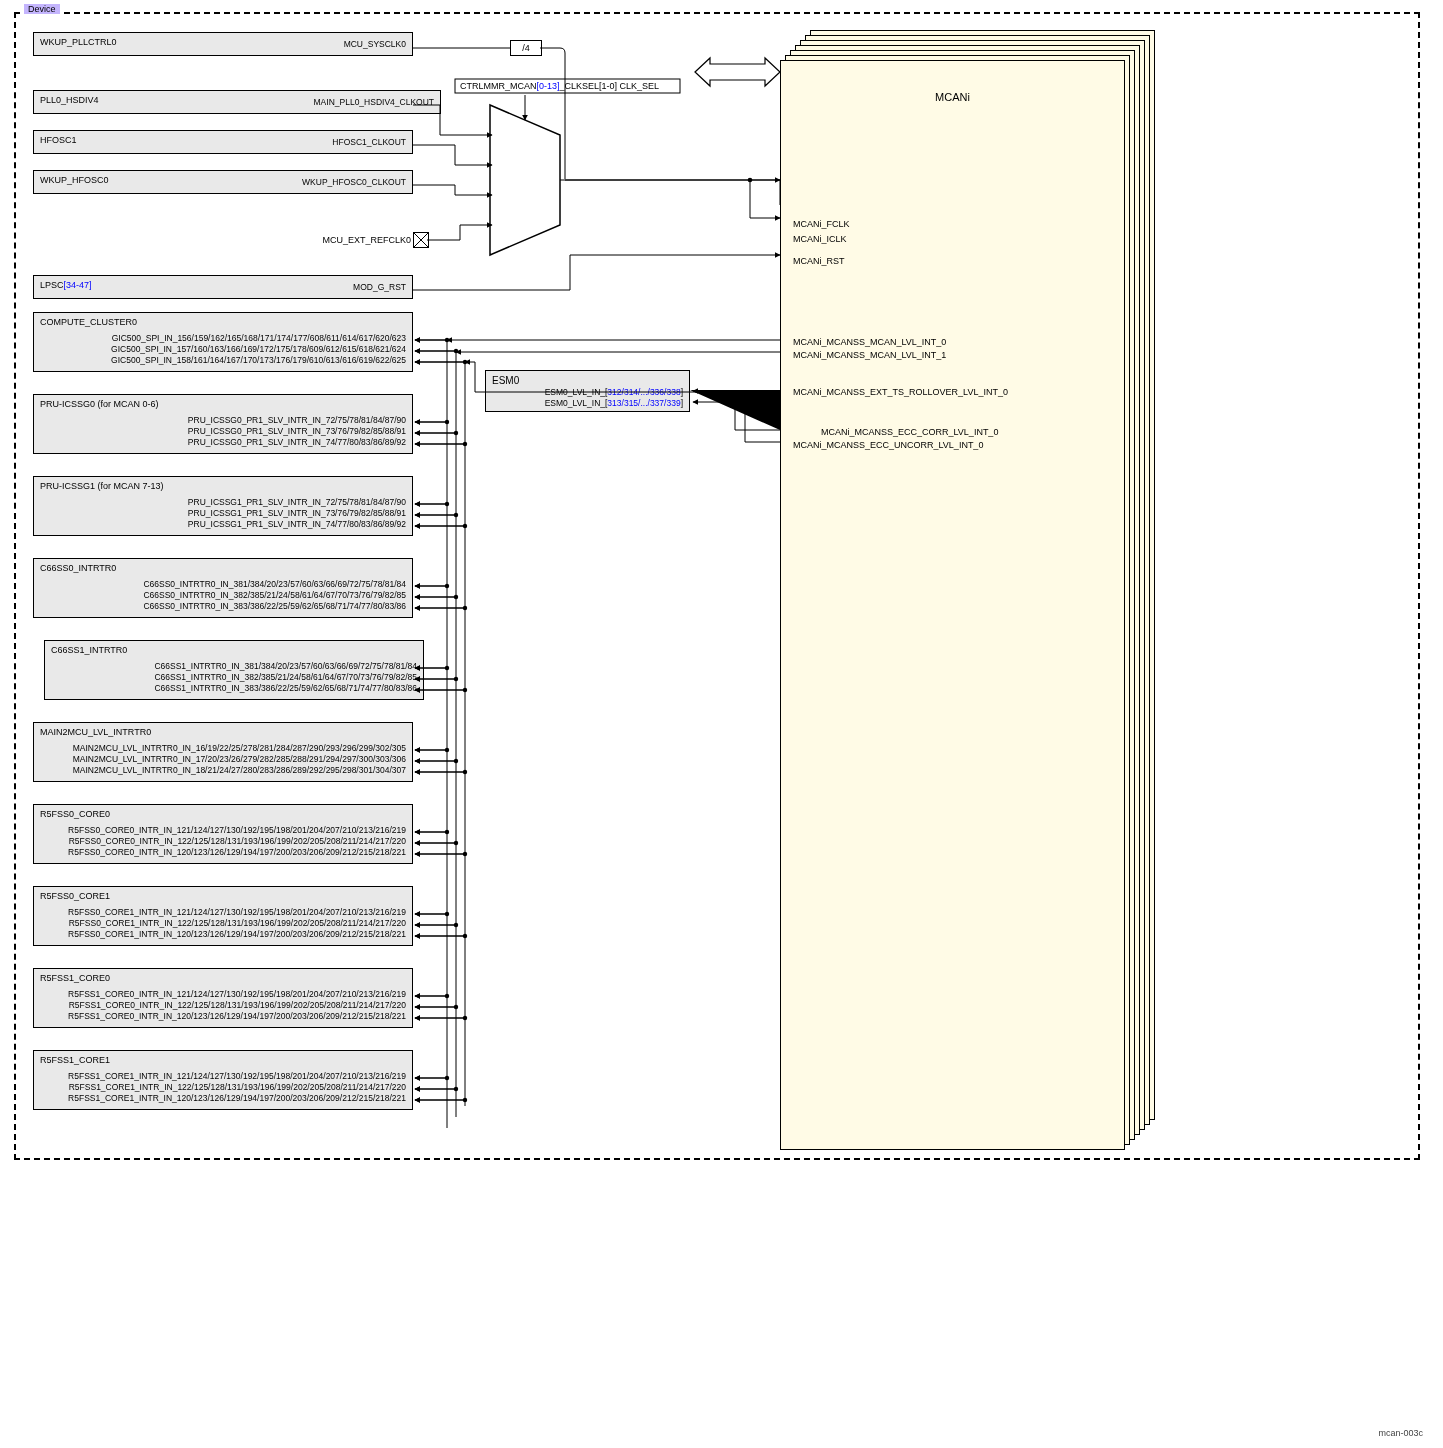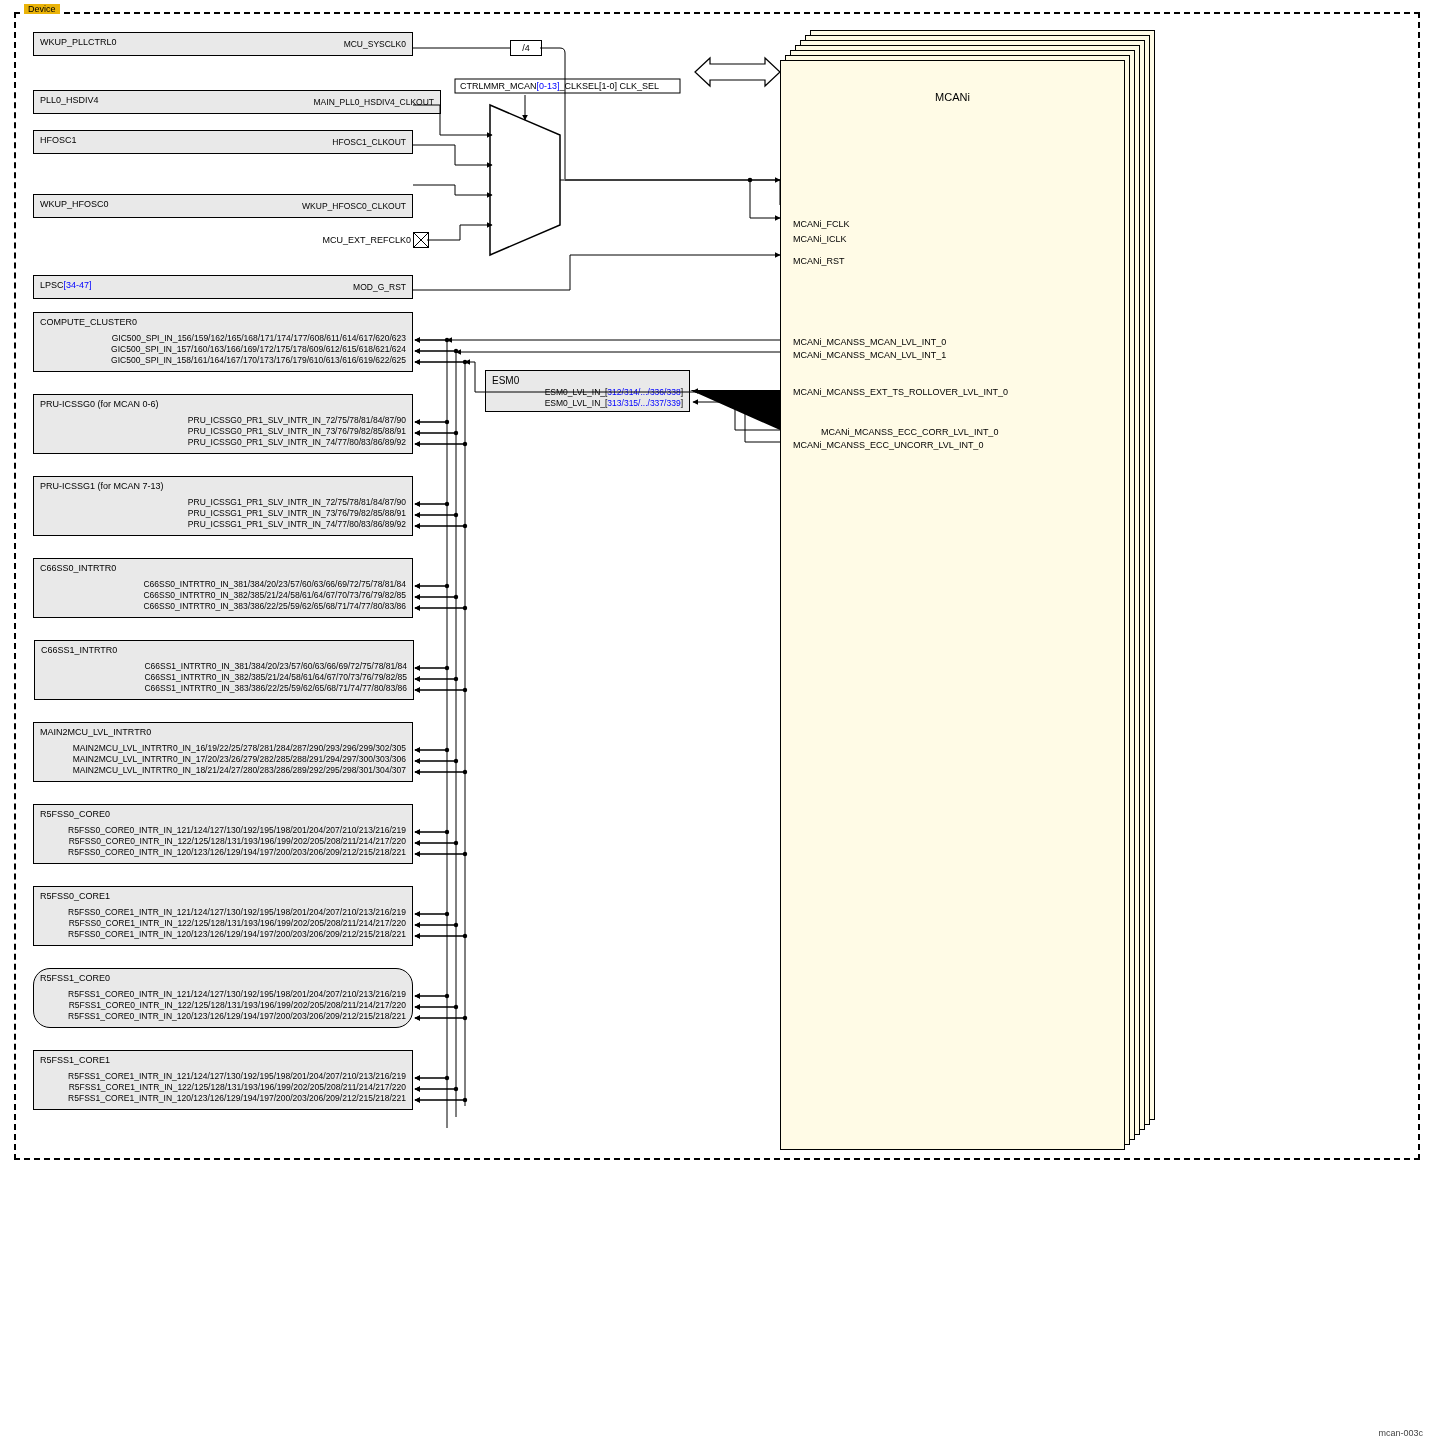--- a/index.html
+++ b/index.html
@@ -22,21 +22,21 @@
     top: 12px;
     width: 1406px;
     height: 1148px;
     border: 2px dashed #000;
     box-sizing: border-box;
   }
   .device-label {
     position: absolute;
     left: 24px;
     top: 4px;
-    background: #eab308;
+    background: #c4b5fd;
     padding: 0 4px;
     font-size: 9px;
   }
   .abs { position: absolute; }
   .block {
     background: #e9e9e9;
     border: 1.5px solid #000;
     box-sizing: border-box;
     font-size: 9px;
   }
@@ -145,21 +145,21 @@
     <span class="line single-line">MCU_SYSCLK0</span>
   </div>
   <div id="clk1" class="block abs" style="left:33px; top:90px; width:408px; height:24px;">
     <span class="title">PLL0_HSDIV4</span>
     <span class="line single-line">MAIN_PLL0_HSDIV4_CLKOUT</span>
   </div>
   <div id="clk2" class="block abs" style="left:33px; top:130px; width:380px; height:24px;">
     <span class="title">HFOSC1</span>
     <span class="line single-line">HFOSC1_CLKOUT</span>
   </div>
-  <div id="clk3" class="block abs" style="left:33px; top:170px; width:380px; height:24px;margin-top:24px;">
+  <div id="clk3" class="block abs" style="left:33px; top:170px; width:380px; height:24px;">
     <span class="title">WKUP_HFOSC0</span>
     <span class="line single-line">WKUP_HFOSC0_CLKOUT</span>
   </div>
 
   <div class="div4" style="left:510px; top:40px; width:30px; height:14px; line-height:14px;">/4</div>
 
   <span class="reg-label" style="left:316px; top:235px; text-align:right; width:95px;">MCU_EXT_REFCLK0</span>
   <div class="cross-box" style="left:413px; top:232px;"></div>
 
   <span class="reg-label" style="left:460px; top:81px;">
@@ -189,21 +189,21 @@
         <span class="line line1">PRU_ICSSG1_PR1_SLV_INTR_IN_72/75/78/81/84/87/90</span>
         <span class="line line2">PRU_ICSSG1_PR1_SLV_INTR_IN_73/76/79/82/85/88/91</span>
         <span class="line line3">PRU_ICSSG1_PR1_SLV_INTR_IN_74/77/80/83/86/89/92</span>
       </div>
       <div class="block abs" style="left: 33px; top: 558px; width: 380px; height: 60px;">
         <span class="title">C66SS0_INTRTR0</span>
         <span class="line line1">C66SS0_INTRTR0_IN_381/384/20/23/57/60/63/66/69/72/75/78/81/84</span>
         <span class="line line2">C66SS0_INTRTR0_IN_382/385/21/24/58/61/64/67/70/73/76/79/82/85</span>
         <span class="line line3">C66SS0_INTRTR0_IN_383/386/22/25/59/62/65/68/71/74/77/80/83/86</span>
       </div>
-      <div class="block abs" style="left: 34px; top: 640px; width: 380px; height: 60px;">
+      <div class="block abs" style="left: 44px; top: 640px; width: 380px; height: 60px;">
         <span class="title">C66SS1_INTRTR0</span>
         <span class="line line1">C66SS1_INTRTR0_IN_381/384/20/23/57/60/63/66/69/72/75/78/81/84</span>
         <span class="line line2">C66SS1_INTRTR0_IN_382/385/21/24/58/61/64/67/70/73/76/79/82/85</span>
         <span class="line line3">C66SS1_INTRTR0_IN_383/386/22/25/59/62/65/68/71/74/77/80/83/86</span>
       </div>
       <div class="block abs" style="left: 33px; top: 722px; width: 380px; height: 60px;">
         <span class="title">MAIN2MCU_LVL_INTRTR0</span>
         <span class="line line1">MAIN2MCU_LVL_INTRTR0_IN_16/19/22/25/278/281/284/287/290/293/296/299/302/305</span>
         <span class="line line2">MAIN2MCU_LVL_INTRTR0_IN_17/20/23/26/279/282/285/288/291/294/297/300/303/306</span>
         <span class="line line3">MAIN2MCU_LVL_INTRTR0_IN_18/21/24/27/280/283/286/289/292/295/298/301/304/307</span>
@@ -213,21 +213,21 @@
         <span class="line line1">R5FSS0_CORE0_INTR_IN_121/124/127/130/192/195/198/201/204/207/210/213/216/219</span>
         <span class="line line2">R5FSS0_CORE0_INTR_IN_122/125/128/131/193/196/199/202/205/208/211/214/217/220</span>
         <span class="line line3">R5FSS0_CORE0_INTR_IN_120/123/126/129/194/197/200/203/206/209/212/215/218/221</span>
       </div>
       <div class="block abs" style="left: 33px; top: 886px; width: 380px; height: 60px; padding-left: 40px;">
         <span class="title">R5FSS0_CORE1</span>
         <span class="line line1">R5FSS0_CORE1_INTR_IN_121/124/127/130/192/195/198/201/204/207/210/213/216/219</span>
         <span class="line line2">R5FSS0_CORE1_INTR_IN_122/125/128/131/193/196/199/202/205/208/211/214/217/220</span>
         <span class="line line3">R5FSS0_CORE1_INTR_IN_120/123/126/129/194/197/200/203/206/209/212/215/218/221</span>
       </div>
-      <div class="block abs" style="left: 33px; top: 968px; width: 380px; height: 60px; border-radius: 17px;">
+      <div class="block abs" style="left: 33px; top: 968px; width: 380px; height: 60px;">
         <span class="title">R5FSS1_CORE0</span>
         <span class="line line1">R5FSS1_CORE0_INTR_IN_121/124/127/130/192/195/198/201/204/207/210/213/216/219</span>
         <span class="line line2">R5FSS1_CORE0_INTR_IN_122/125/128/131/193/196/199/202/205/208/211/214/217/220</span>
         <span class="line line3">R5FSS1_CORE0_INTR_IN_120/123/126/129/194/197/200/203/206/209/212/215/218/221</span>
       </div>
       <div class="block abs" style="left: 33px; top: 1050px; width: 380px; height: 60px;">
         <span class="title">R5FSS1_CORE1</span>
         <span class="line line1">R5FSS1_CORE1_INTR_IN_121/124/127/130/192/195/198/201/204/207/210/213/216/219</span>
         <span class="line line2">R5FSS1_CORE1_INTR_IN_122/125/128/131/193/196/199/202/205/208/211/214/217/220</span>
         <span class="line line3">R5FSS1_CORE1_INTR_IN_120/123/126/129/194/197/200/203/206/209/212/215/218/221</span>

